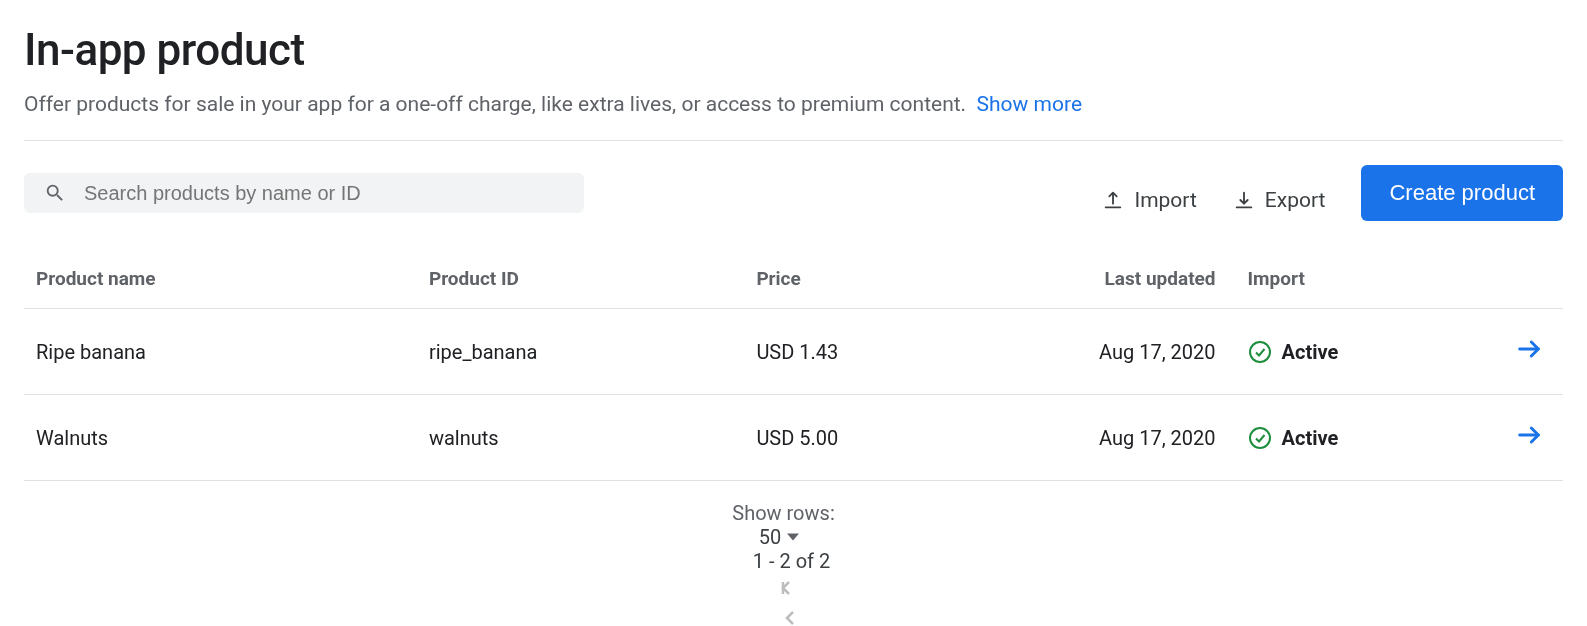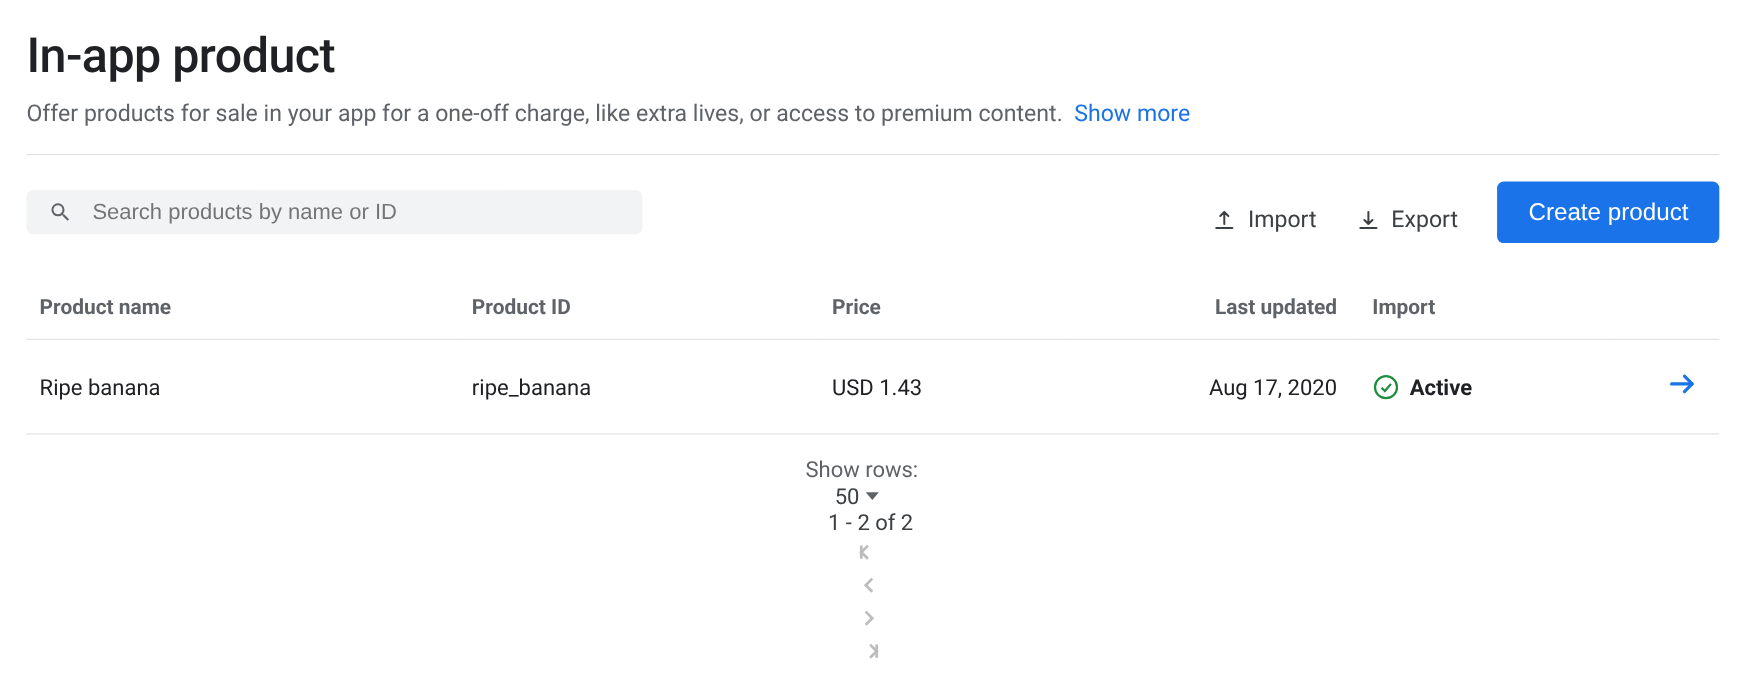--- a/index.html
+++ b/index.html
@@ -179,20 +179,39 @@
               <polyline points="8 12.5 11 15.5 16.5 9"></polyline>
             </svg>
             <span>Active</span>
           </div>
         </td>
         <td class="arrow-cell"><svg viewBox="0 0 24 24">
             <line x1="4" y1="12" x2="20" y2="12" stroke-linecap="round"></line>
             <polyline points="14 6 20 12 14 18" stroke-linecap="round" stroke-linejoin="round"></polyline>
           </svg></td>
       </tr>
+      <tr>
+        <td>Walnuts</td>
+        <td>walnuts</td>
+        <td class="col-price">USD 5.00</td>
+        <td class="col-updated">Aug 17, 2020</td>
+        <td>
+          <div class="status-cell">
+            <svg class="status-icon" viewBox="0 0 24 24">
+              <circle cx="12" cy="12" r="10"></circle>
+              <polyline points="8 12.5 11 15.5 16.5 9"></polyline>
+            </svg>
+            <span>Active</span>
+          </div>
+        </td>
+        <td class="arrow-cell"><svg viewBox="0 0 24 24">
+            <line x1="4" y1="12" x2="20" y2="12" stroke-linecap="round"></line>
+            <polyline points="14 6 20 12 14 18" stroke-linecap="round" stroke-linejoin="round"></polyline>
+          </svg></td>
+      </tr>
     </tbody>
 </table>
 
 <div class="pagination">
   <span class="label">Show rows:</span>
   <div class="rows-select">
     <span class="val">50</span>
     <svg viewBox="0 0 10 6">
         <path d="M0 0l5 6 5-6z"></path>
       </svg>

